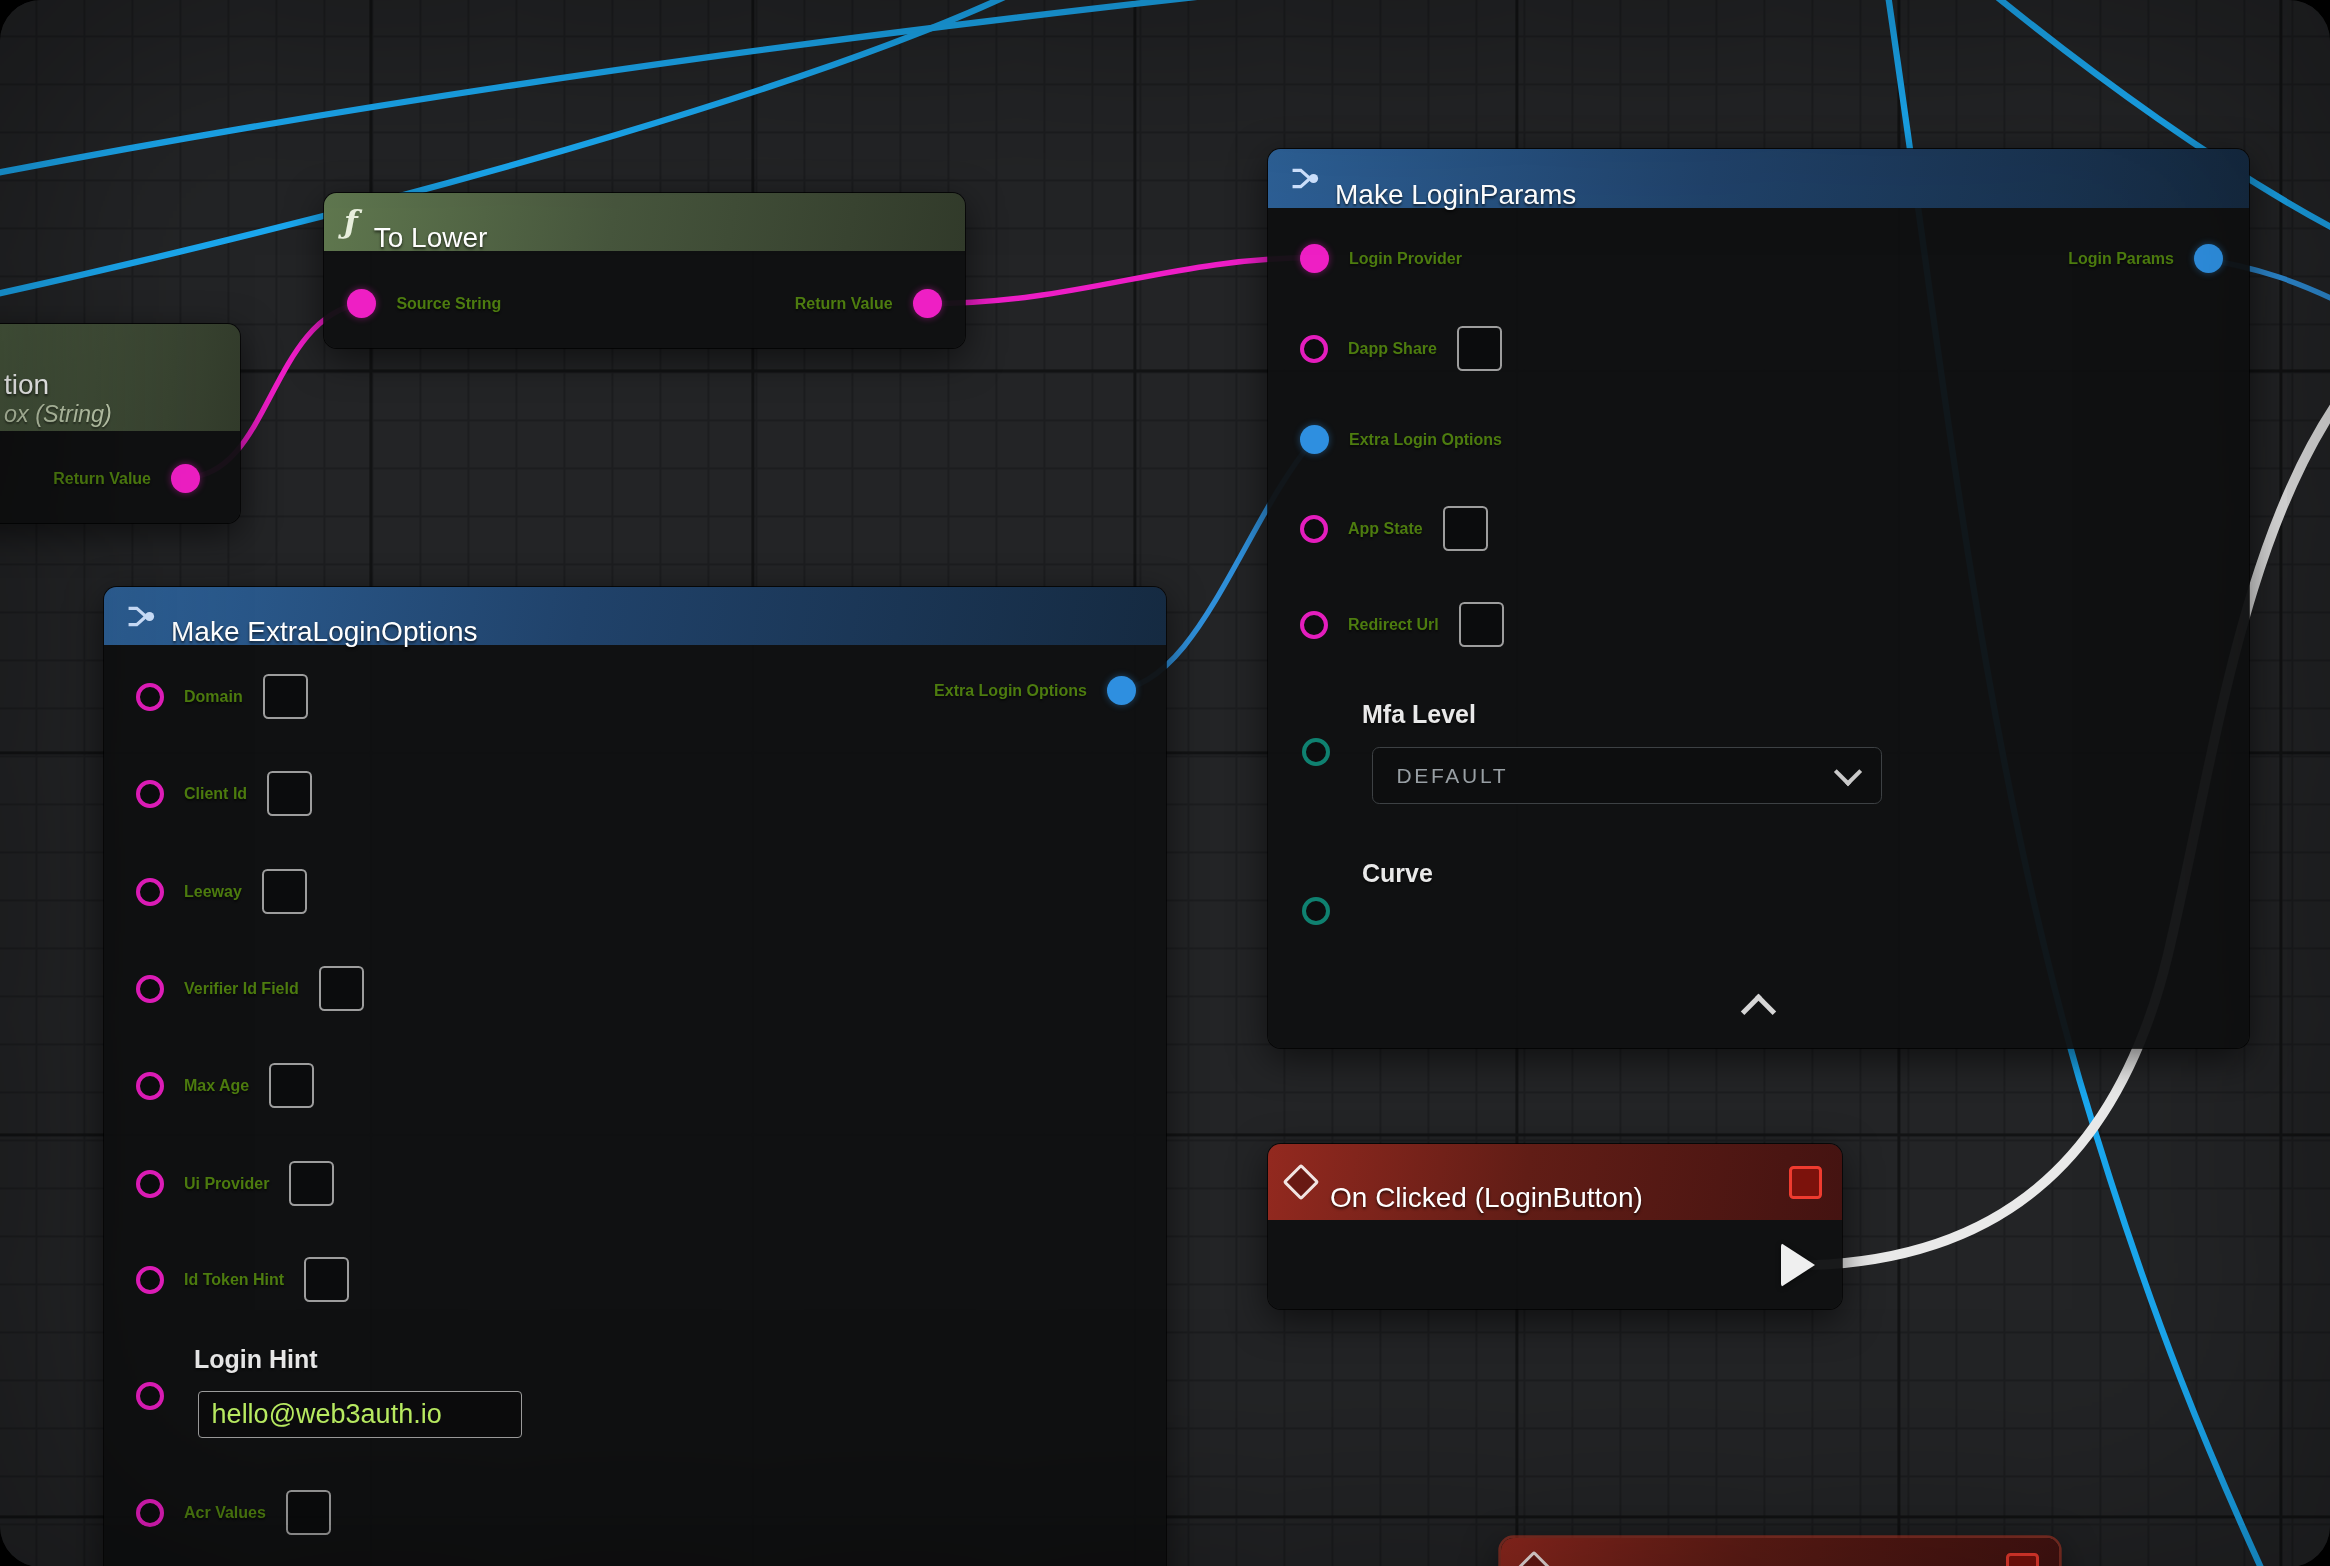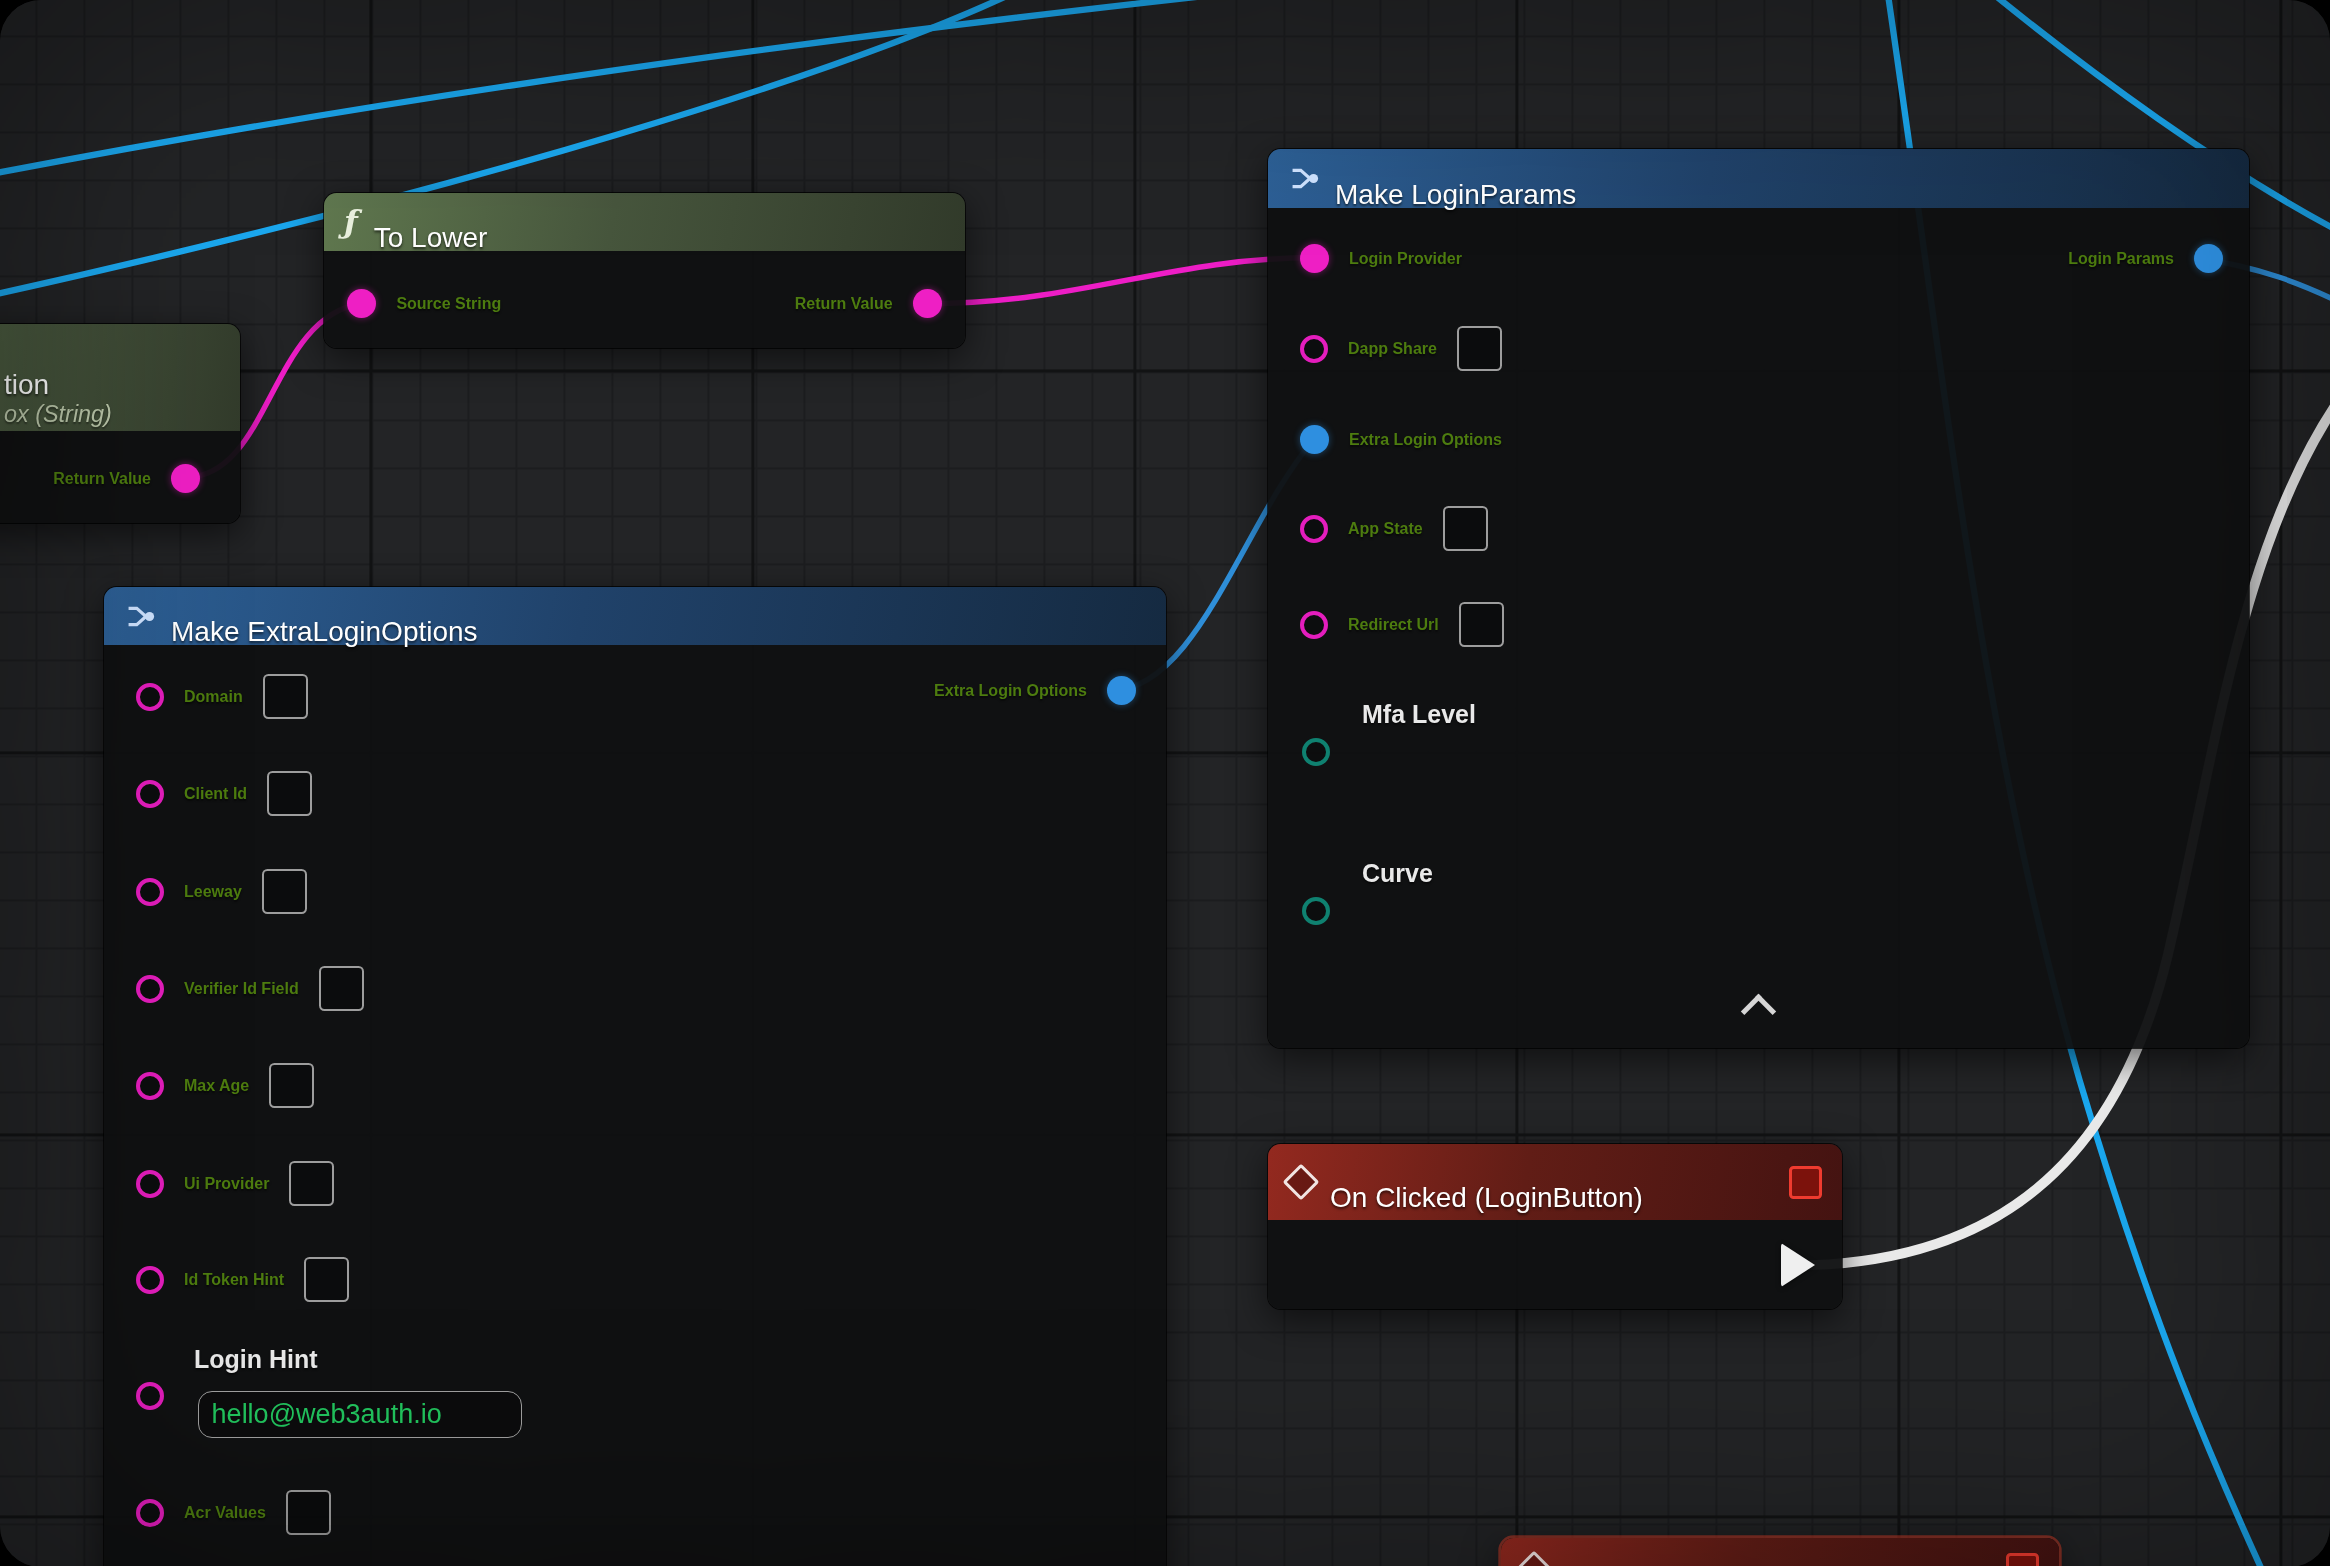--- a/index.html
+++ b/index.html
@@ -26,21 +26,21 @@
   .fnico{font-family:"DejaVu Serif",serif;font-style:italic;font-weight:bold;font-size:32px;color:#e9f0de;}
   .prow{position:absolute;left:32px;height:47px;display:flex;align-items:center;gap:20px;white-space:nowrap;}
   .prow.right{left:auto;right:26px;}
   .plabel{font-size:16px;font-weight:bold;color:#4d7c0f;text-shadow:0 1.8px 1.8px rgba(0,0,0,.5);}
   .pin{flex:0 0 auto;width:29px;height:29px;border-radius:50%;}
   .pin.filled-m{background:#ee1fc4;box-shadow:0 0 7.2px rgba(238,31,196,.45);}
   .pin.hollow-m{width:20px;height:20px;border:4.5px solid #e41dbd;background:rgba(0,0,0,.2);}
   .pin.filled-b{background:#2e8fe0;box-shadow:0 0 7.2px rgba(46,143,224,.45);}
   .pin.hollow-t{width:20px;height:20px;border:4.5px solid #0f8170;background:rgba(0,0,0,.2);}
   .chk{width:41px;height:41px;border:2.7px solid #9d9d9d;border-radius:5.4px;background:rgba(0,0,0,.28);}
-  .txt{background:rgba(8,8,8,.5);border:1.8px solid #a0a0a0;border-radius:14px;color:#22c55e;
+  .txt{background:rgba(8,8,8,.5);border:1.8px solid #a0a0a0;border-radius:4px;color:#bef264;
     font-size:27px;font-family:"Liberation Sans",sans-serif;padding:0 12.6px;width:324px;height:47px;box-sizing:border-box;}
   .dropdown{position:absolute;width:510px;height:57px;background:#0d0e0f;border:1.8px solid #3d4144;
     border-radius:7.2px;display:flex;align-items:center;justify-content:space-between;
     padding:0 23.4px;box-sizing:border-box;}
   .ddval{font-size:21px;letter-spacing:2.7px;color:#989fa4;}
   .chev-down{width:16px;height:16px;border-right:4.5px solid #c9c9c9;border-bottom:4.5px solid #c9c9c9;
     transform:rotate(45deg);margin-top:-7.2px;}
   .chev-up{width:20px;height:20px;border-top:5.4px solid #d6d6d6;border-right:5.4px solid #d6d6d6;
     transform:rotate(-45deg);}
   .collapse{position:absolute;left:50%;transform:translateX(-50%);width:72px;height:40px;
@@ -195,20 +195,24 @@
       <span class="chk"></span>
     </div>
     <div class="prow" style="top:452px;">
       <span class="pin hollow-m"></span>
       <span class="plabel">Redirect Url</span>
       <span class="chk"></span>
     </div>
 
     <div class="grouplabel" style="left:94px;top:551px;">Mfa Level</div>
     <span class="pin hollow-t" style="position:absolute;left:34px;top:589px;"></span>
+    <div class="dropdown" style="left:104px;top:598px;">
+      <span class="ddval">DEFAULT</span>
+      <span class="chev-down"></span>
+    </div>
 
     <div class="grouplabel" style="left:94px;top:710px;">Curve</div>
     <span class="pin hollow-t" style="position:absolute;left:34px;top:748px;"></span>
 
     <div class="collapse" style="top:842px;">
       <span class="chev-up"></span>
     </div>
   </div>
 
   <div class="node" style="left:1268px;top:1144px;width:574px;height:165px;">

